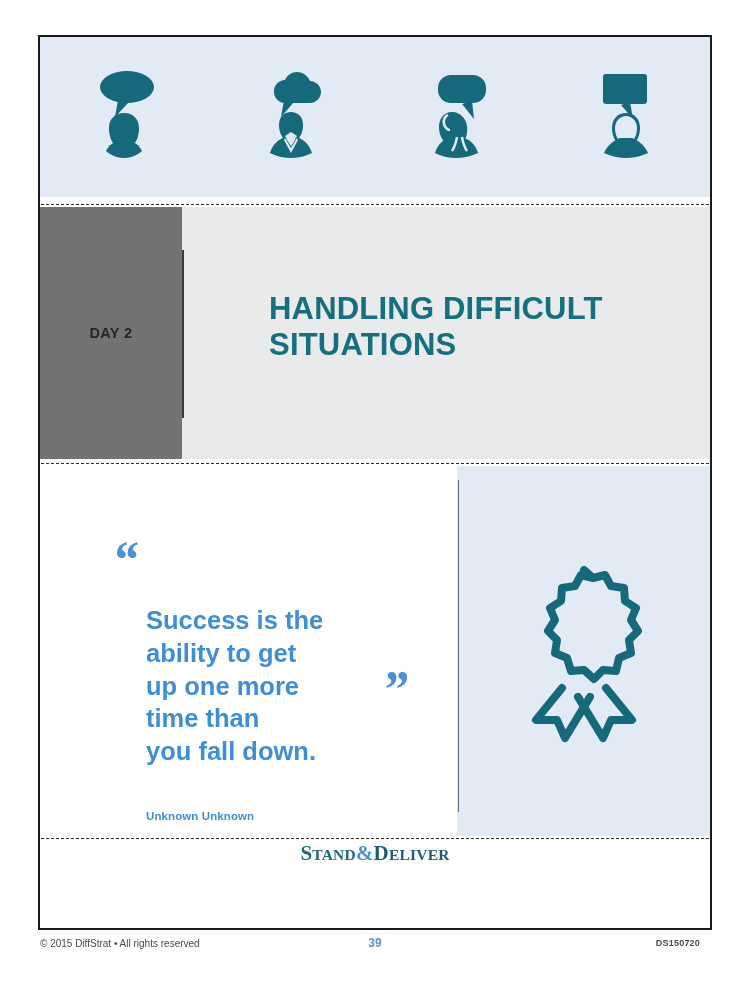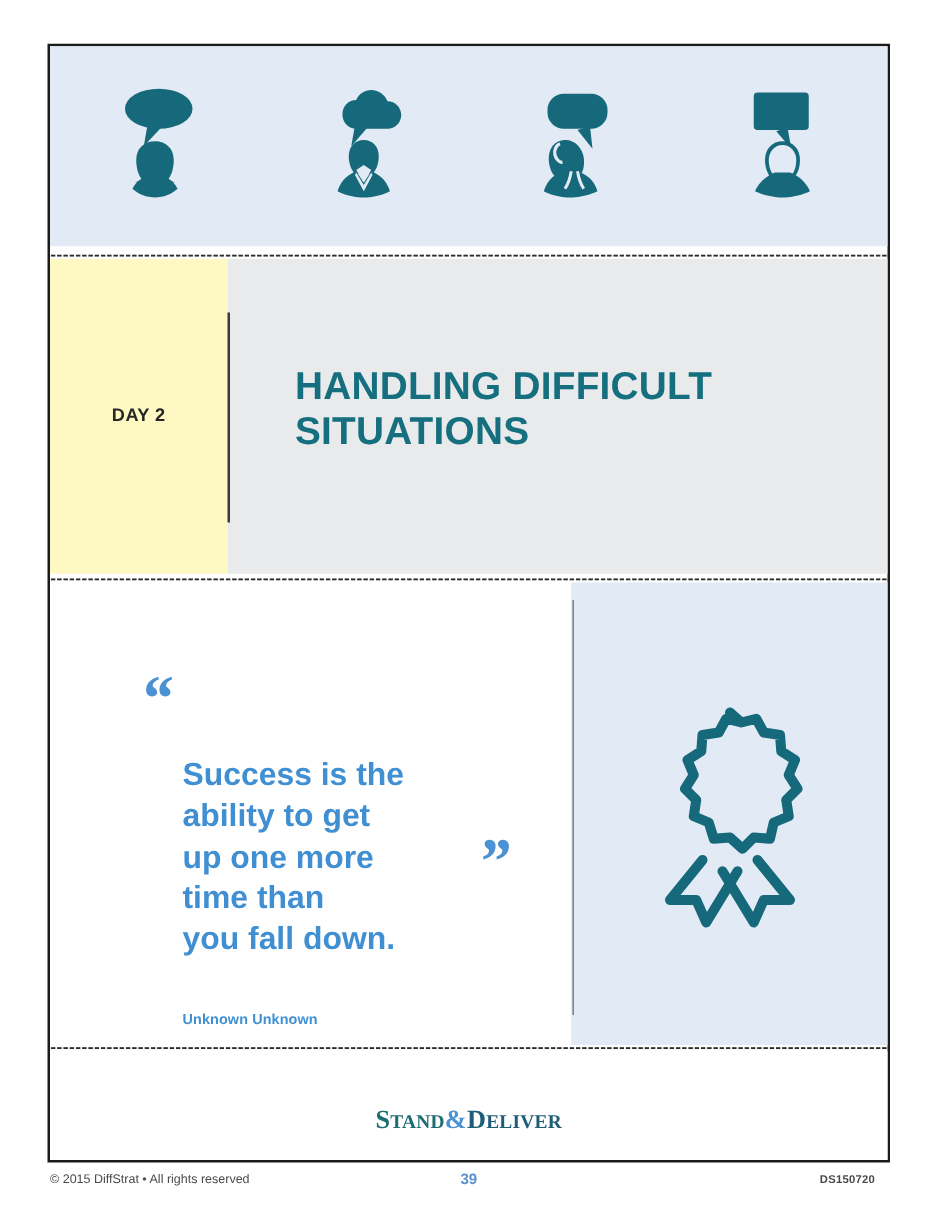--- a/index.html
+++ b/index.html
@@ -82,21 +82,21 @@
     top: 0;
     width: 142px;
     height: 100%;
     display: flex;
     align-items: center;
     justify-content: center;
     font-size: 14.5px;
     font-weight: bold;
     letter-spacing: 0.4px;
     color: #262626;
-    background: #fef9c3;
+    background: #737373;
   }
   #title-rule {
     position: absolute;
     left: 142px;
     top: 43px;
     width: 1.6px;
     height: 168px;
     background: #3b3b3b;
   }
   #slide-title {
@@ -193,21 +193,20 @@
     left: 0;
     right: 0;
     top: 804px;
     bottom: 0;
     background: #ffffff;
     display: flex;
     align-items: flex-start;
     justify-content: center;
   }
   #brand-logo {
-    margin-top: 42px;
     font-family: "Liberation Serif", serif;
     font-weight: bold;
     letter-spacing: 0.2px;
     white-space: nowrap;
     font-size: 0;
   }
   #brand-logo .cap { font-size: 21px; }
   #brand-logo .sm  { font-size: 15.5px; }
   .brand-stand { color: #1d6b73; }
   .brand-amp   { color: #4a92d4; font-size: 21px; }
@@ -299,21 +298,21 @@
     </svg>
 
   </div>
 
   <div class="dot-divider" id="divider-top"></div>
 
   <div id="title-row">
     <div id="title-panel"></div>
     <div id="day-label">DAY 2</div>
     <div id="title-rule"></div>
-    <div id="slide-title" style="white-space:pre-line;">HANDLING DIFFICULT
+    <div id="slide-title" style="white-space:pre-line;margin-left:33px;">HANDLING DIFFICULT
 SITUATIONS</div>
   </div>
 
   <div class="dot-divider" id="divider-mid"></div>
 
   <div id="content-row">
 
     <div id="badge-panel">
       <svg id="badge-icon" viewBox="0 0 160 190">
         <g fill="none" stroke="#16697a" stroke-width="8" stroke-linejoin="round" stroke-linecap="round">

